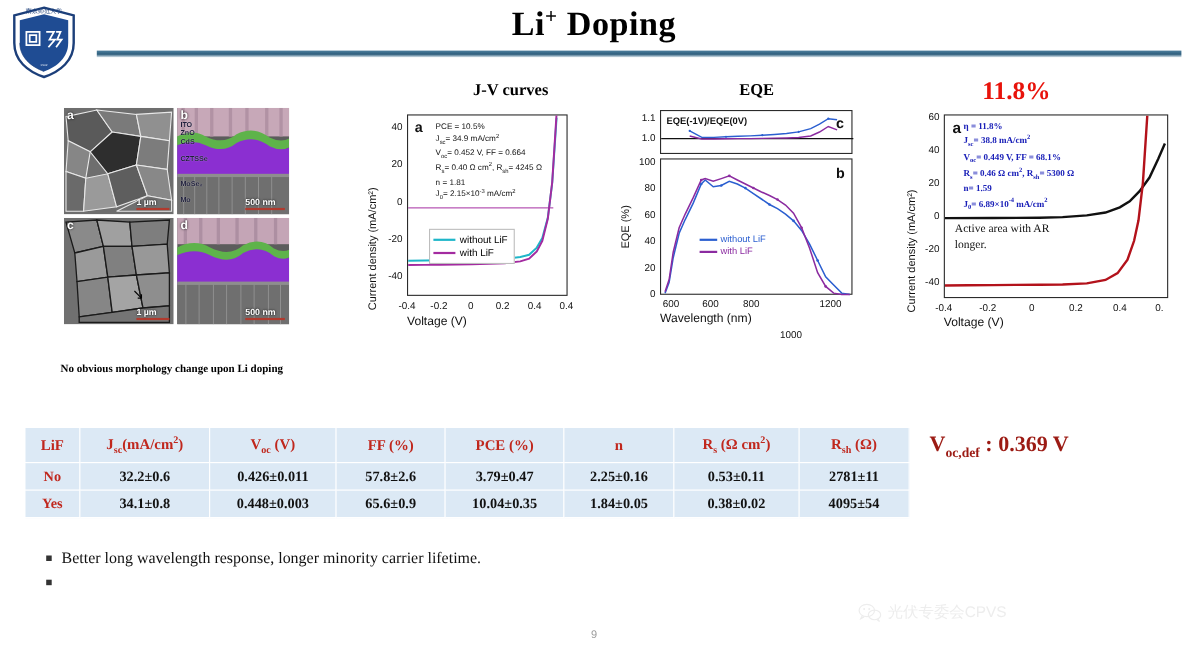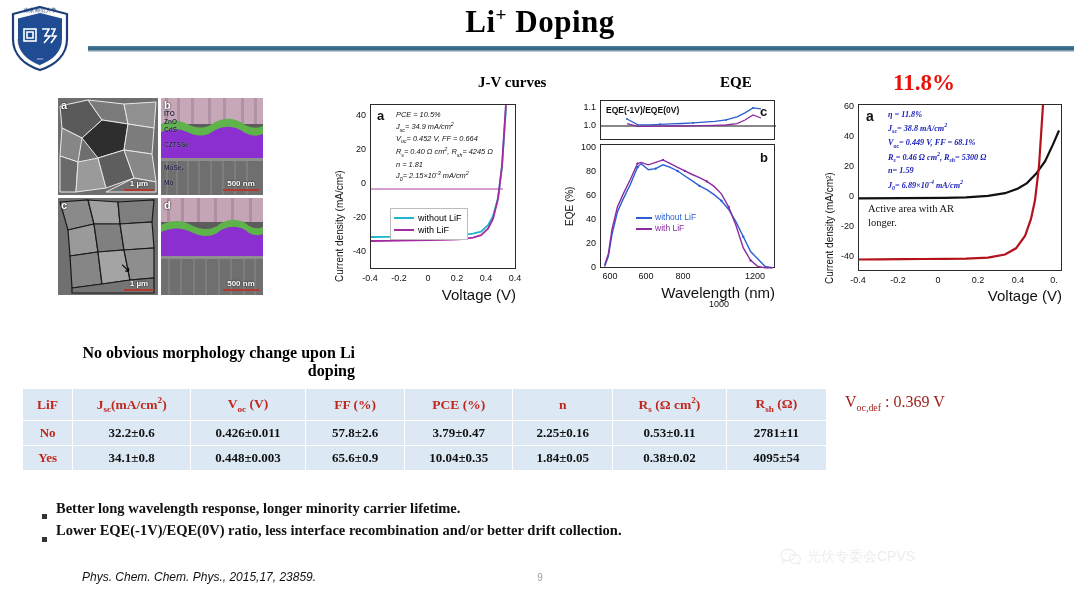--- a/index.html
+++ b/index.html
@@ -19,21 +19,21 @@
   }
   .title sup{font-size:.62em;vertical-align:super;}
   .title-rule{
     position:absolute;left:88px;right:6px;top:46px;height:6px;
     background:linear-gradient(to bottom,#4d7f9e 0%,#2f5f7d 55%,#d8e4ec 100%);
   }
 
   
   .sec-cap{
     position:absolute;font-family:"Liberation Serif",serif;
-    font-weight:bold;font-size:15px;color:#000;margin-left:48px;
+    font-weight:bold;font-size:15px;color:#000;
   }
   #cap-jv{left:430px;top:74px;}
   #cap-eqe{left:672px;top:74px;}
   .pce-big{
     position:absolute;left:893px;top:70px;
     font-family:"Liberation Serif",serif;font-weight:bold;
     font-size:23px;color:#e8130b;
   }
 
   
@@ -43,59 +43,59 @@
   .sem-b{left:103px;top:0;width:102px;height:97px;}
   .sem-c{left:0;top:100px;width:100px;height:97px;}
   .sem-d{left:103px;top:100px;width:102px;height:97px;}
   .sem-lbl{
     position:absolute;left:3px;top:1px;color:#fff;font-weight:bold;
     font-size:11px;font-family:"Liberation Sans",sans-serif;
     text-shadow:0 0 2px #000;
   }
   .scalebar{
     position:absolute;right:4px;bottom:4px;color:#fff;font-weight:bold;
-    font-size:8px;font-family:"Liberation Sans",sans-serif;text-align:center;
+    font-size:8px;font-family:"Liberation Sans",sans-serif;text-align:left;
     text-shadow:0 0 2px #000;line-height:1.05;
   }
   .scalebar i{display:block;height:2px;background:#b03a2e;margin-top:1px;}
   .sb-1um i{width:30px;margin-left:auto;}
   .sb-500 i{width:36px;margin-left:auto;}
   .stack-lbl{
     position:absolute;left:3px;color:#1d1d3a;font-weight:bold;font-size:6.5px;
     font-family:"Liberation Sans",sans-serif;text-shadow:0 0 1px rgba(255,255,255,.6);
   }
   .arrow-c{position:absolute;left:62px;top:62px;color:#000;font-size:13px;}
   .sem-caption{
-    position:absolute;left:55px;top:344px;width:300px;
-    font-family:"Liberation Serif",serif;font-weight:bold;font-size:16px;color:#000;text-align:right;
+    position:absolute;left:55px;top:330px;width:300px;
+    font-family:"Liberation Serif",serif;font-weight:bold;font-size:10px;color:#000;
   }
 
   
   .chart{position:absolute;background:#fff;}
   .plotbox{position:absolute;border:1.3px solid #2b2b2b;background:#fff;box-sizing:border-box;}
   .ylab{
     position:absolute;transform-origin:0 0;transform:rotate(-90deg);
     font-family:"Liberation Sans",sans-serif;font-size:10px;color:#111;white-space:nowrap;
   }
   .xlab{
-    position:absolute;font-family:"Liberation Sans",sans-serif;font-size:15px;color:#111;
-    text-align:right;
+    position:absolute;font-family:"Liberation Sans",sans-serif;font-size:11px;color:#111;
+    text-align:left;
   }
   .ytick,.xtick{
     position:absolute;font-family:"Liberation Sans",sans-serif;font-size:9px;color:#111;
   }
   .ytick{text-align:right;}
   .xtick{text-align:center;}
   .panel-letter{
     position:absolute;font-family:"Liberation Sans",sans-serif;
     font-weight:bold;font-size:13px;color:#111;
   }
   .anno{
     position:absolute;font-family:"Liberation Sans",sans-serif;
-    font-size:7.4px;line-height:1.42;color:#111;white-space:nowrap;font-style:italic;
+    font-size:7.4px;line-height:1.42;color:#111;white-space:nowrap;
   }
   .anno sub{font-size:.72em;}
   .anno sup{font-size:.72em;}
   .legend-box{
     position:absolute;border:1px solid #bdbdbd;background:#fff;
     padding:3px 5px 3px 3px;font-family:"Liberation Sans",sans-serif;font-size:9px;
   }
   .legend-row{display:flex;align-items:center;gap:4px;line-height:1.35;text-align:center;}
   .legend-swatch{width:20px;height:2.4px;flex:none;}
 
@@ -124,31 +124,31 @@
     border:1.5px solid #ffffff;background:#dce9f5;text-align:center;
     font-weight:bold;padding:4px 2px;font-size:13px;color:#111;
   }
   .tbl th{color:#c0271d;font-size:13.5px;padding:6px 2px;}
   .tbl td.rowhead{color:#c0271d;}
   .tbl sub{font-size:.68em;}
   .tbl sup{font-size:.68em;}
 
   .voc-note{
     position:absolute;left:845px;top:392px;
-    font-family:"Liberation Serif",serif;font-weight:normal;
-    font-size:16px;color:#9c1b14;line-height:1.28;white-space:nowrap;
+    font-family:"Liberation Serif",serif;font-weight:bold;
+    font-size:20px;color:#9c1b14;line-height:1.28;white-space:nowrap;
   }
   .voc-note sub{font-size:.62em;}
   .voc-note sup{font-size:.62em;}
 
   
   .bullets{position:absolute;left:42px;top:497px;width:880px;}
   .bullet{
-    display:flex;align-items:flex-end;gap:9px;
-    font-family:"Liberation Serif",serif;font-weight:bold;font-size:14.5px;
+    display:flex;align-items:flex-start;gap:9px;
+    font-family:"Liberation Serif",serif;font-weight:normal;font-size:14.5px;
     color:#111;line-height:1.55;
   }
   .bullet .sq{
     display:inline-block;width:5px;height:5px;background:#333;margin-top:8px;flex:none;
   }
   .ref{
     position:absolute;left:82px;top:570px;
     font-family:"Liberation Sans",sans-serif;font-style:italic;
     font-size:12px;color:#111;
   }
@@ -444,21 +444,21 @@
 
     <div class="plotbox" style="left:36px;top:8px;width:204px;height:167px;">
       <svg width="204" height="167" viewBox="0 0 204 167" style="display:block">
         <polyline fill="none" stroke="#111111" stroke-width="2.2" points="0,93.3 43,93.2 86,92.9 107,92.4 129,90.8 146,88.2 159,83.5 168,78.1 177,68.8 186,56.4 194,39.4 200,25.5"></polyline>
         <polyline fill="none" stroke="#b3121b" stroke-width="2.2" points="0,154.5 21,154.3 43,154.2 64,154.0 86,153.9 107,153.6 129,152.6 146,149.5 157,143.3 166,131.0 172,113.9 176,95.3 180,61.2 184,0"></polyline>
       </svg>
     </div>
 
     <div class="panel-letter" style="left:44px;top:12px;font-size:14px;">a</div>
 
-    <div class="anno" style="left:66px;top:13px;color:#1a20b8;font-family:'Liberation Serif',serif;font-weight:bold;font-size:8.2px;line-height:1.5;">
+    <div class="anno" style="left:54px;top:13px;color:#1a20b8;font-family:'Liberation Serif',serif;font-weight:bold;font-size:8.2px;line-height:1.5;">
       <div>η = 11.8%</div>
       <div>J<sub>sc</sub>= 38.8 mA/cm<sup>2</sup></div>
       <div>V<sub>oc</sub>= 0.449 V, FF = 68.1%</div>
       <div>R<sub>s</sub>= 0.46 Ω cm<sup>2</sup>, R<sub>sh</sub>= 5300 Ω</div>
       <div>n= 1.59</div>
       <div>J<sub>0</sub>= 6.89×10<sup>-4</sup> mA/cm<sup>2</sup></div>
     </div>
 
     <div style="position:absolute;left:46px;top:106px;width:110px;font-family:'Liberation Serif',serif;font-size:10.5px;color:#111;line-height:1.35;">Active area with AR longer.</div>
 
@@ -512,25 +512,23 @@
     <div>V<sub>oc,def</sub> <span>: 0.369 V</span></div>
   </div>
 
   <div class="bullets">
     <div class="bullet">
       <span class="sq"></span>
       <span>Better long wavelength response, longer minority carrier lifetime.</span>
     </div>
     <div class="bullet">
       <span class="sq"></span>
-      <span>Lower EQE(-1V)/EQE(0V) ratio, less interface recombination and/or better drift collection.</span>
-    </div>
-  </div>
-
-  <div class="ref">Phys. Chem. Chem. Phys., 2015,17, 23859.</div>
+    </div>
+  </div>
+
   <div class="pagenum">9</div>
 
   <div class="watermark">
     <svg width="22" height="18" viewBox="0 0 22 18">
       <ellipse cx="8" cy="7" rx="7" ry="5.6" fill="none" stroke="#ededed" stroke-width="1.1"></ellipse>
       <path d="M4 11.5 L2.5 14.5 L5.5 12.8" fill="none" stroke="#ededed" stroke-width="1.1"></path>
       <circle cx="5.6" cy="5.6" r=".9" fill="#ededed"></circle>
       <circle cx="10.2" cy="5.6" r=".9" fill="#ededed"></circle>
       <ellipse cx="15" cy="11" rx="5.6" ry="4.4" fill="none" stroke="#ededed" stroke-width="1.1"></ellipse>
       <path d="M18 14.6 L19.6 17 L17.4 15.4" fill="none" stroke="#ededed" stroke-width="1.1"></path>

